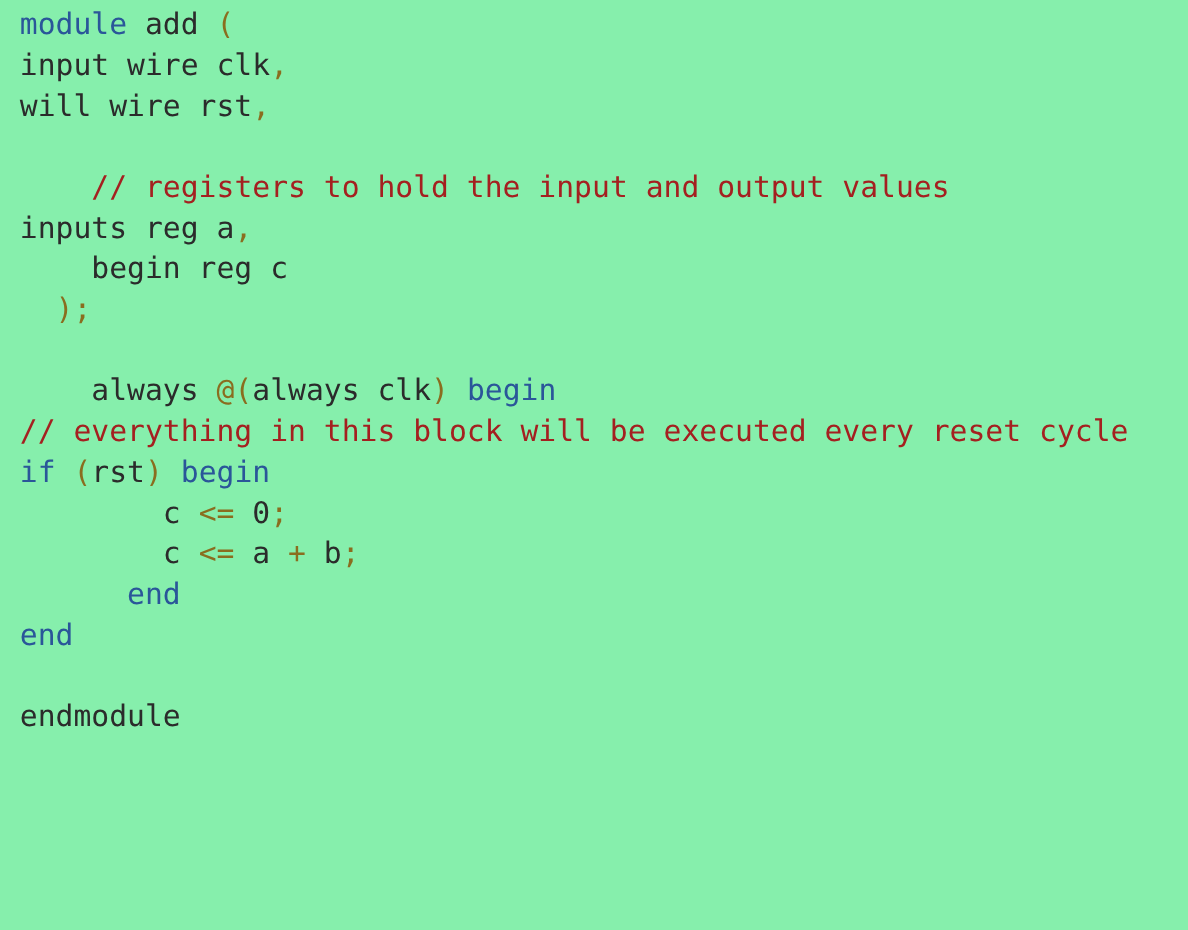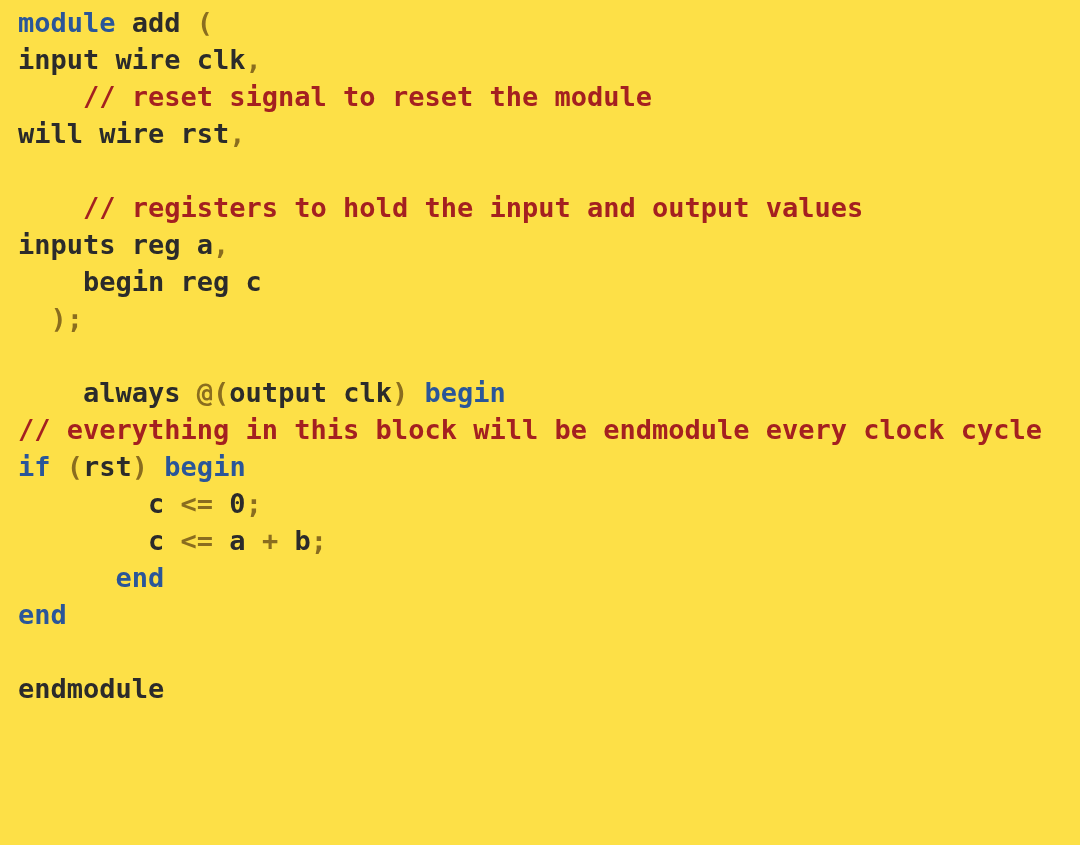--- a/index.html
+++ b/index.html
@@ -13,24 +13,23 @@
     background: #f2f2f2;
     font-family: "DejaVu Sans Mono", "Liberation Mono", monospace;
     overflow: hidden;
   }
   #code-block {
     position: absolute;
     left: 0;
     top: 0;
     width: 1080px;
     height: 845px;
-    background: #fde047;
+    background: #86efac;
     padding: 4px 0 0 18px;
     box-sizing: border-box;
-    font-weight: bold;
   }
   .code-line {
     display: block;
     height: 37px;
     line-height: 37px;
     font-size: 27px;
     white-space: pre;
     letter-spacing: 0;
     font-family: "DejaVu Sans Mono", "Liberation Mono", monospace;
   }
@@ -42,30 +41,29 @@
   .tok-num     { color: #2b2b2b; }
   .tok-op      { color: #8a6d1f; }
 </style>
 </head>
 <body>
 
 <div id="code-block">
 
 <div class="code-line"><span class="tok tok-kw">module</span><span class="tok tok-plain"> </span><span class="tok tok-plain">add</span><span class="tok tok-plain"> </span><span class="tok tok-punct">(</span></div>
     <div class="code-line"><span class="tok tok-plain">input wire clk</span><span class="tok tok-punct">,</span></div>
-    <div class="code-line"><span class="tok tok-plain">    </span><span class="tok tok-comment">// reset signal to reset the module</span></div>
     <div class="code-line"><span class="tok tok-plain">will wire rst</span><span class="tok tok-punct">,</span></div>
     <div class="code-line">&nbsp;</div>
     <div class="code-line"><span class="tok tok-plain">    </span><span class="tok tok-comment">// registers to hold the input and output values</span></div>
     <div class="code-line"><span class="tok tok-plain">inputs reg a</span><span class="tok tok-punct">,</span></div>
     <div class="code-line"><span class="tok tok-plain">    begin reg c</span></div>
     <div class="code-line"><span class="tok tok-plain">  </span><span class="tok tok-punct">);</span></div>
     <div class="code-line">&nbsp;</div>
-    <div class="code-line"><span class="tok tok-plain">    </span><span class="tok tok-plain">always</span><span class="tok tok-plain"> </span><span class="tok tok-punct">@(</span><span class="tok tok-plain">output clk</span><span class="tok tok-punct">)</span><span class="tok tok-plain"> </span><span class="tok tok-kw">begin</span></div>
-    <div class="code-line"><span class="tok tok-comment">// everything in this block will be endmodule every clock cycle</span></div>
+    <div class="code-line"><span class="tok tok-plain">    </span><span class="tok tok-plain">always</span><span class="tok tok-plain"> </span><span class="tok tok-punct">@(</span><span class="tok tok-plain">always clk</span><span class="tok tok-punct">)</span><span class="tok tok-plain"> </span><span class="tok tok-kw">begin</span></div>
+    <div class="code-line"><span class="tok tok-comment">// everything in this block will be executed every reset cycle</span></div>
     <div class="code-line"><span class="tok tok-kw">if</span><span class="tok tok-plain"> </span><span class="tok tok-punct">(</span><span class="tok tok-plain">rst</span><span class="tok tok-punct">)</span><span class="tok tok-plain"> </span><span class="tok tok-kw">begin</span></div>
     <div class="code-line"><span class="tok tok-plain">        </span><span class="tok tok-plain">c</span><span class="tok tok-plain"> </span><span class="tok tok-op">&lt;=</span><span class="tok tok-plain"> </span><span class="tok tok-num">0</span><span class="tok tok-punct">;</span></div>
     <div class="code-line"><span class="tok tok-plain">        </span><span class="tok tok-plain">c</span><span class="tok tok-plain"> </span><span class="tok tok-op">&lt;=</span><span class="tok tok-plain"> </span><span class="tok tok-plain">a</span><span class="tok tok-plain"> </span><span class="tok tok-op">+</span><span class="tok tok-plain"> </span><span class="tok tok-plain">b</span><span class="tok tok-punct">;</span></div>
     <div class="code-line"><span class="tok tok-plain">      </span><span class="tok tok-kw">end</span></div>
     <div class="code-line"><span class="tok tok-kw">end</span></div>
     <div class="code-line">&nbsp;</div>
     <div class="code-line"><span class="tok tok-plain">endmodule</span></div>
   </div>
 
 </body></html>

